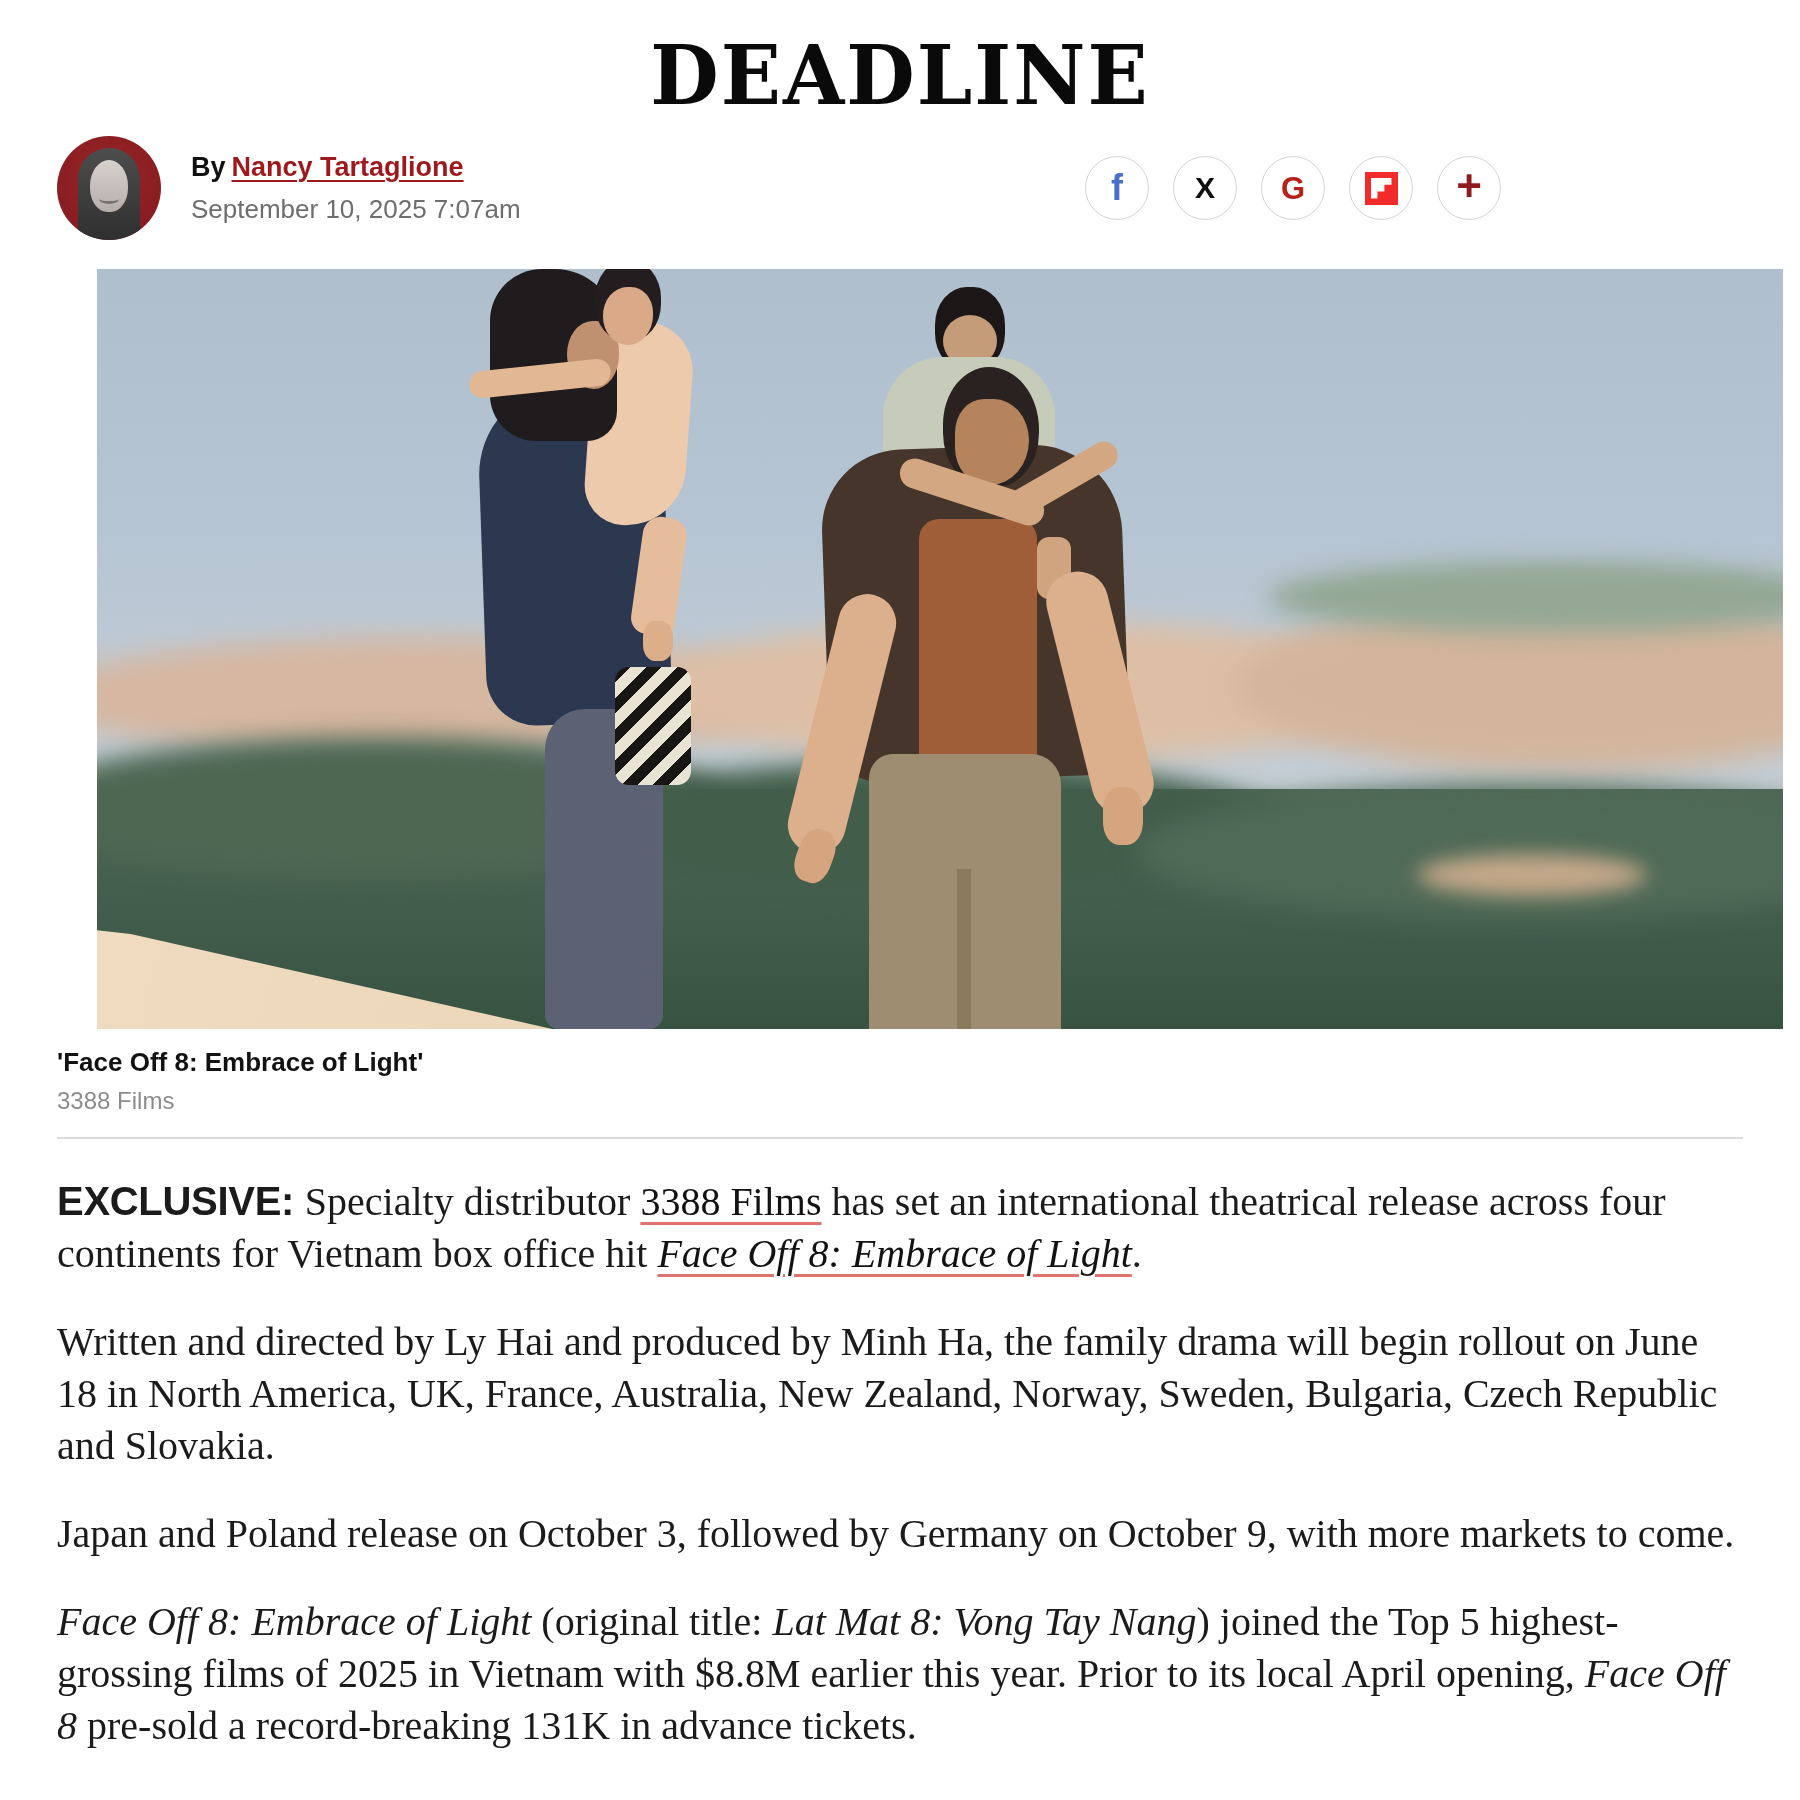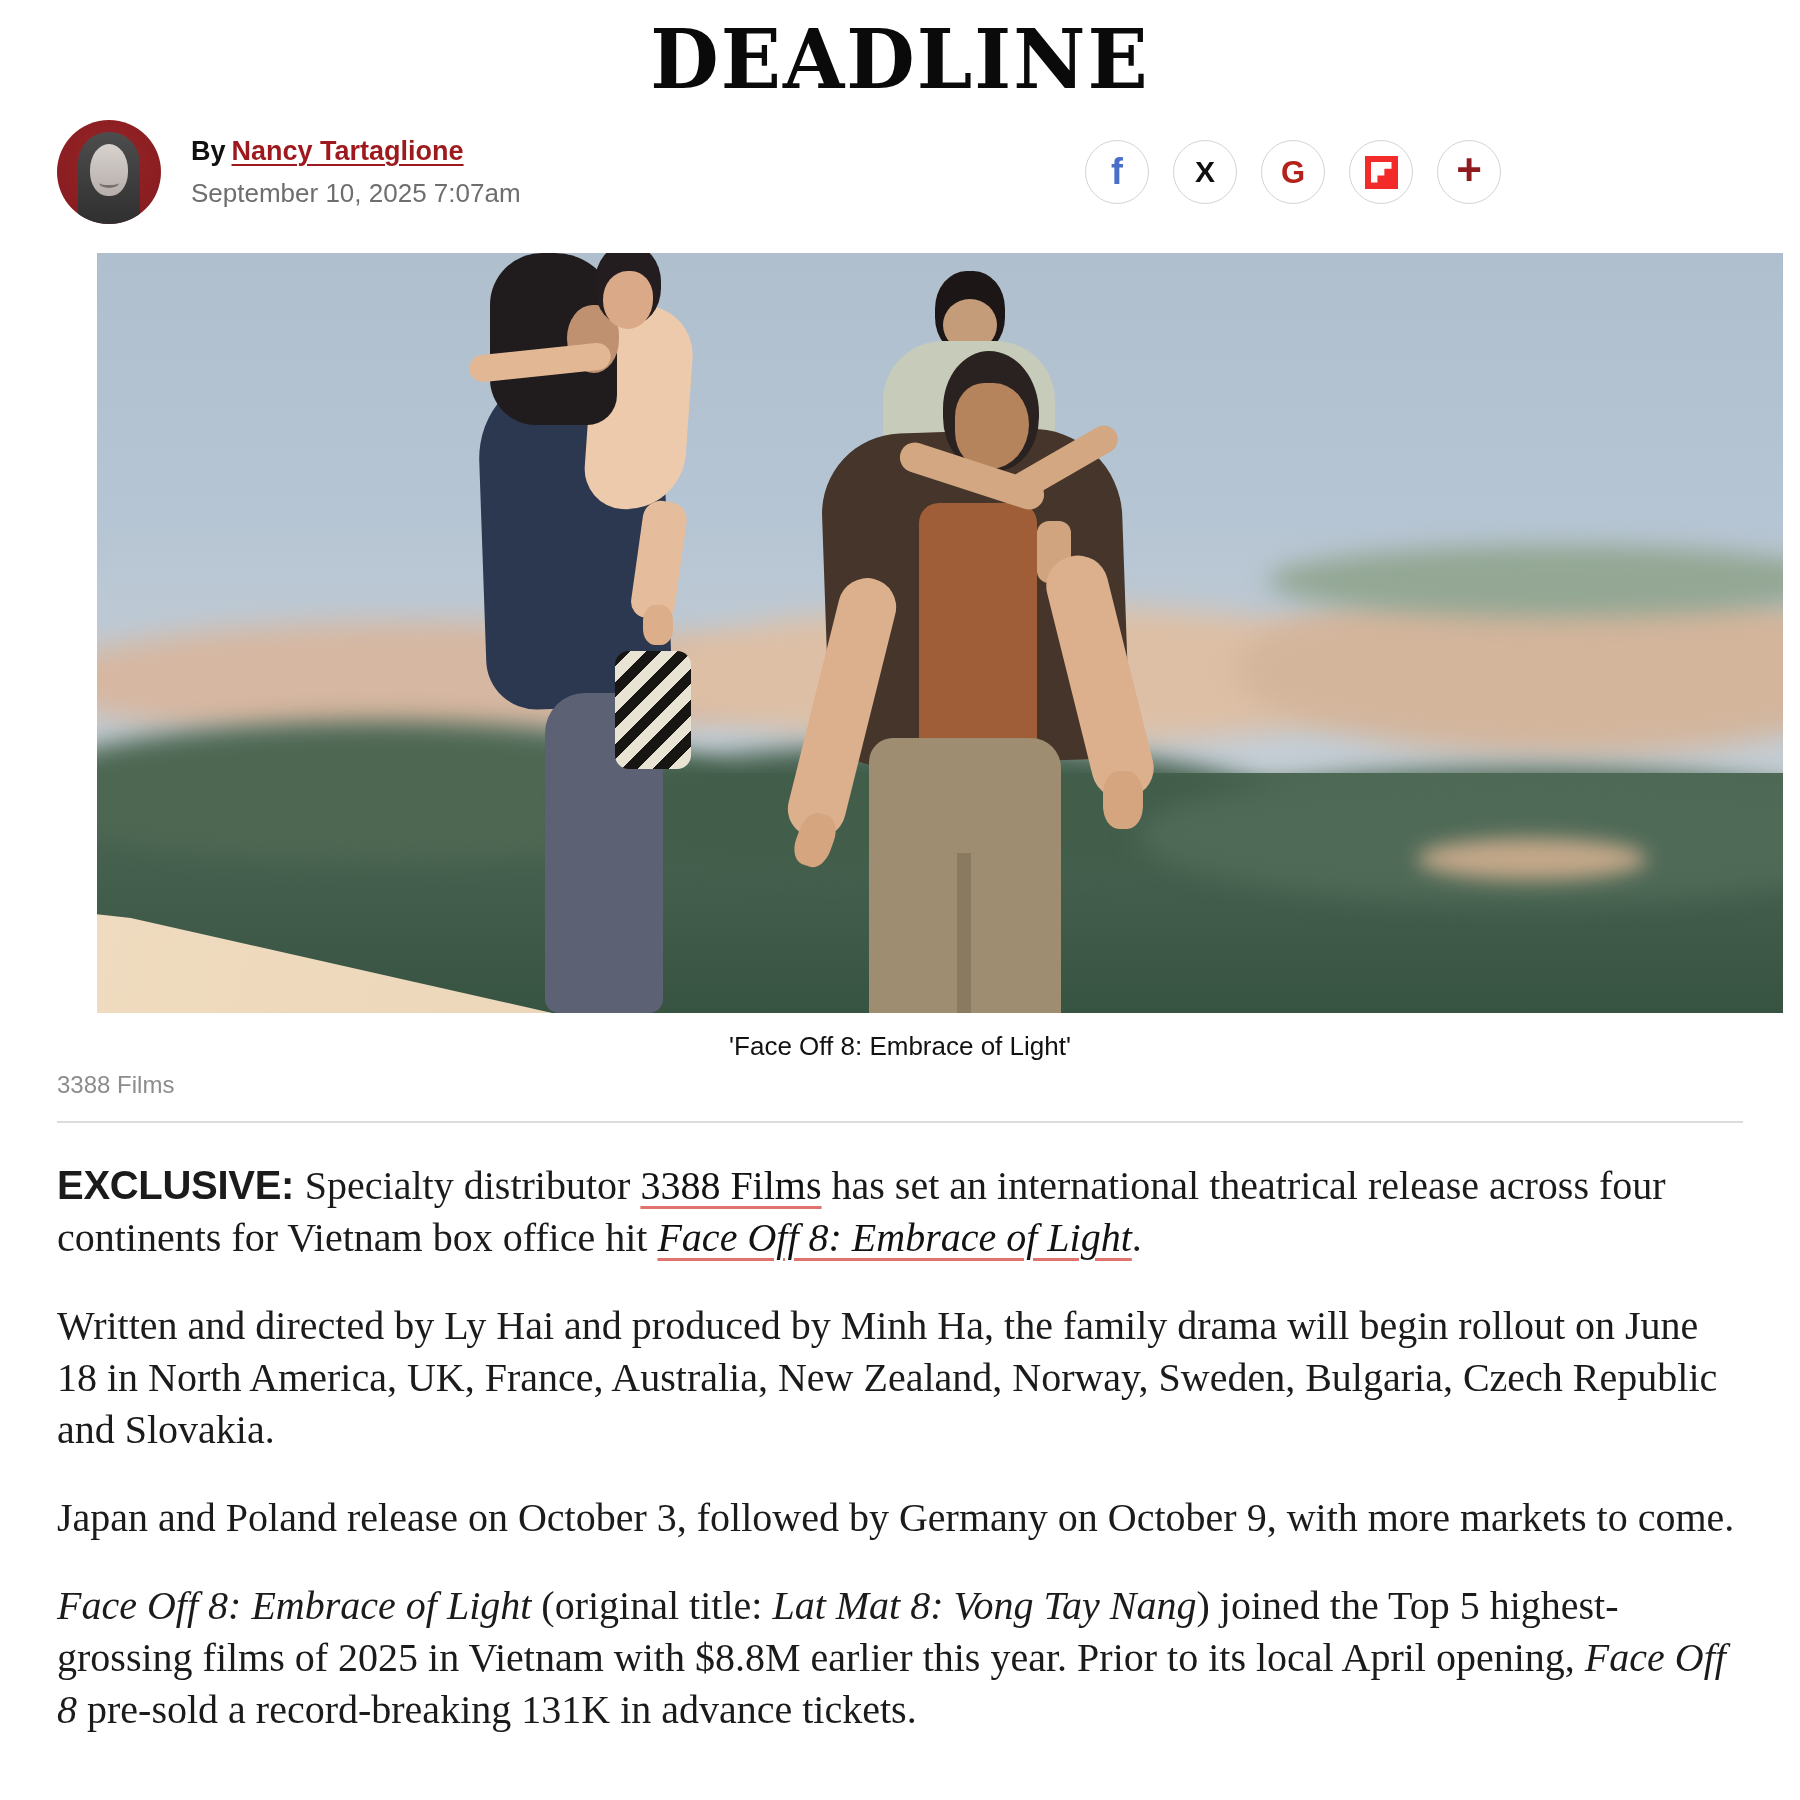--- a/index.html
+++ b/index.html
@@ -5,21 +5,21 @@
   * { box-sizing: border-box; }
   html,body { margin:0; padding:0; }
   body {
     width:1800px; height:1800px; background:#ffffff; overflow:hidden;
     font-family:"Liberation Sans", sans-serif;
     -webkit-font-smoothing:antialiased;
   }
   .content { width:1686px; margin:0 auto; position:relative; }
 
   
-  .masthead { text-align:center; padding-top:20px; }
+  .masthead { text-align:center; padding-top:36px; }
   .logo {
     display:inline-block; margin:0; line-height:1;
     font-family:"DejaVu Serif", serif; font-weight:700;
     font-size:79px; letter-spacing:2px; color:#0a0a0a;
     transform:scaleY(1.04); cursor:pointer;
   }
 
   
   .byline-row { display:flex; align-items:center; margin-top:18px; height:110px; position:relative; }
   .avatar {
@@ -106,21 +106,21 @@
   .b-hand   { left:940px; top:268px; width:34px;  height:62px;  background:#cfa47e; border-radius:12px; }
   .m-pants  { left:772px; top:485px; width:192px; height:275px; background:#9e8d71; border-radius:24px 30px 0 0; }
   .m-legsep { left:860px; top:600px; width:14px;  height:160px; background:#8a7a60; }
   .b-leg-l  { left:716px; top:322px; width:58px;  height:266px; background:#dcb08d; border-radius:30px; transform:rotate(14deg); }
   .b-foot-l { left:700px; top:560px; width:36px;  height:54px;  background:#d5a57f; border-radius:40%; transform:rotate(20deg); }
   .b-leg-r  { left:972px; top:300px; width:62px;  height:248px; background:#dcb08d; border-radius:30px; transform:rotate(-14deg); }
   .b-foot-r { left:1006px; top:518px; width:40px; height:58px;  background:#d5a57f; border-radius:40%; }
 
   
   .caption { margin-top:18px; }
-  .cap-title { font-size:26px; font-weight:400; color:#121212;text-align:center; }
+  .cap-title { font-size:26px; font-weight:700; color:#121212; }
   .cap-credit { font-size:24px; color:#8c8c8c; margin-top:9px; }
   .divider { border:none; border-top:2px solid #dcdcdc; margin:22px 0 0; }
   #article-body { font-family:"Liberation Serif", serif; font-size:40px; color:#1b1b1b; }
   .para { margin:36px 0 0; line-height:52px; }
   .seg-label { font-family:"Liberation Sans", sans-serif; font-weight:700; letter-spacing:-0.3px; }
   .seg-link {
     text-decoration:underline;
     text-decoration-color:var(--link-underline,#e0736d);
     text-decoration-thickness:3px; text-underline-offset:7px; cursor:pointer; color:#121212;
   }

